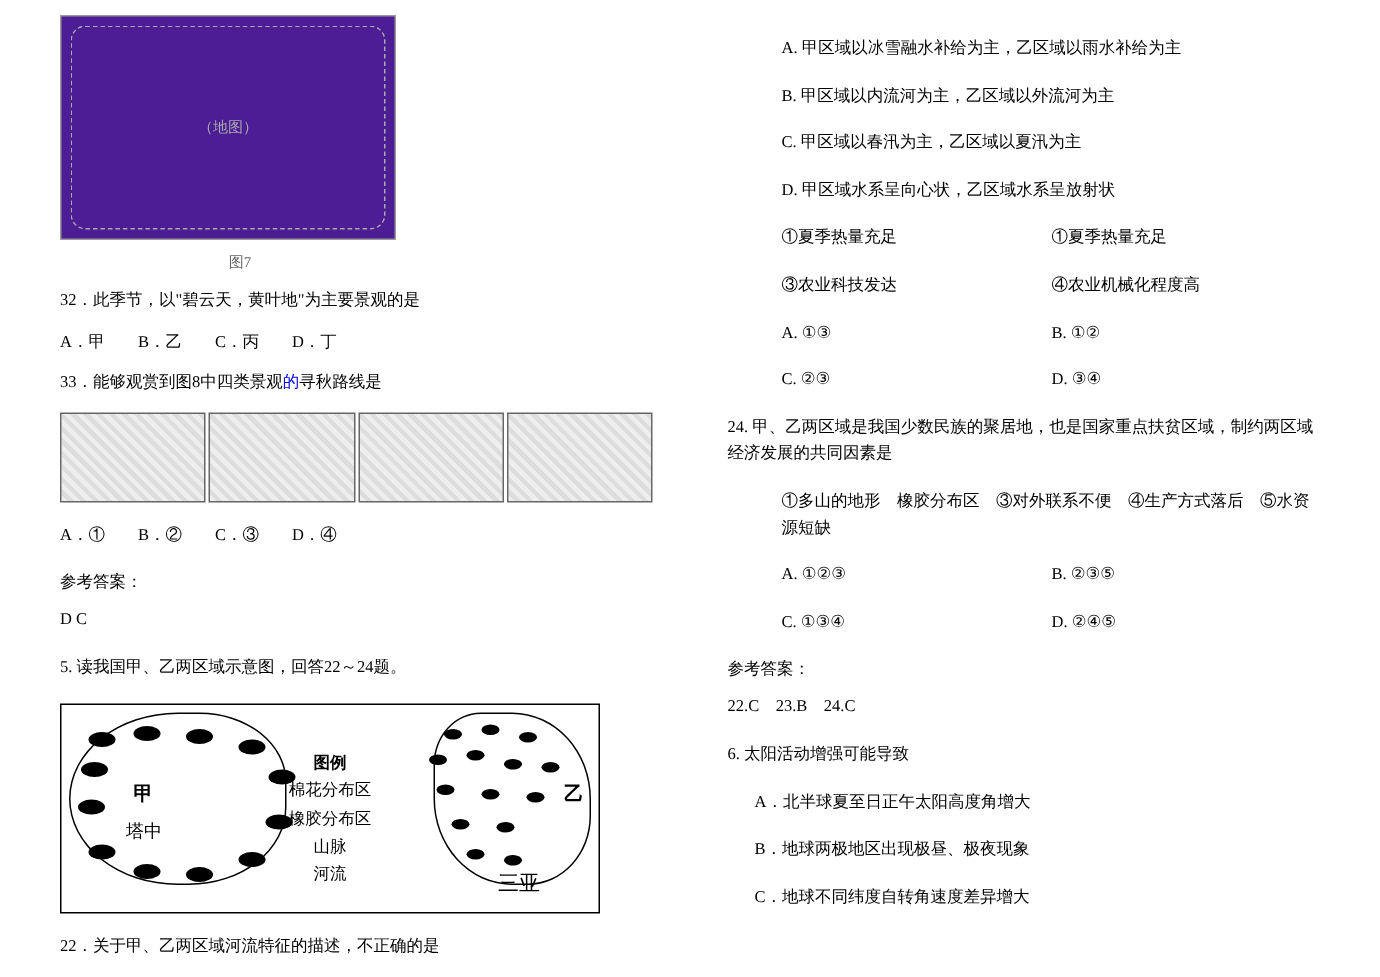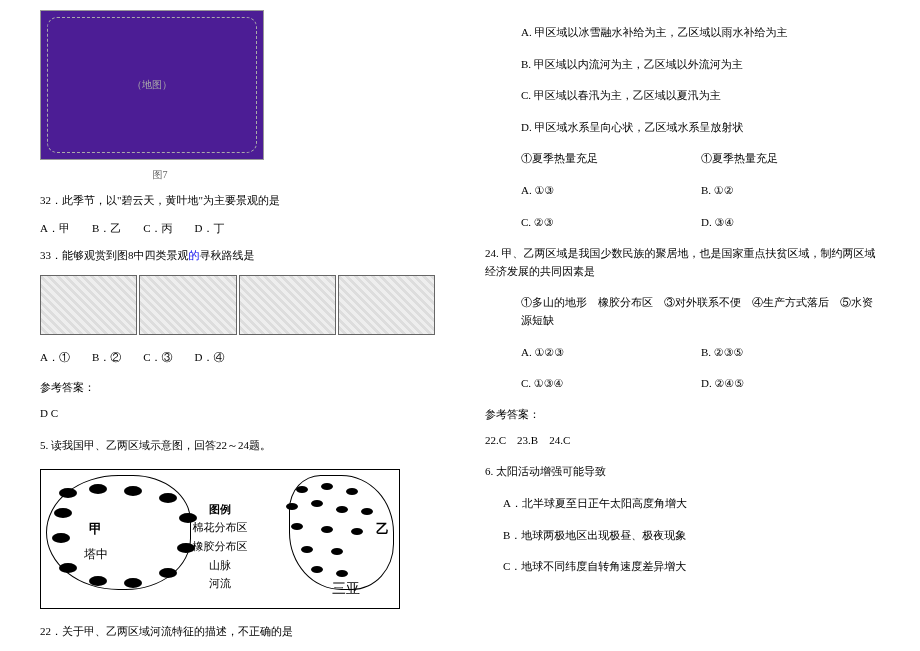--- a/index.html
+++ b/index.html
@@ -245,20 +245,24 @@
   <div class="line indent">A. 甲区域以冰雪融水补给为主，乙区域以雨水补给为主</div>
   <div class="line indent">B. 甲区域以内流河为主，乙区域以外流河为主</div>
   <div class="line indent">C. 甲区域以春汛为主，乙区域以夏汛为主</div>
   <div class="line indent">D. 甲区域水系呈向心状，乙区域水系呈放射状</div>
 
   <div class="line indent opt-pair">
     <span class="opt-a">①夏季热量充足</span>
     <span>①夏季热量充足</span>
   </div>
   <div class="line indent opt-pair">
+    <span class="opt-a">③农业科技发达</span>
+    <span>④农业机械化程度高</span>
+  </div>
+  <div class="line indent opt-pair">
     <span class="opt-a">A. ①③</span>
     <span>B. ①②</span>
   </div>
   <div class="line indent opt-pair">
     <span class="opt-a">C. ②③</span>
     <span>D. ③④</span>
   </div>
 
   <div class="line">24. 甲、乙两区域是我国少数民族的聚居地，也是国家重点扶贫区域，制约两区域经济发展的共同因素是</div>
   <div class="line indent">①多山的地形　橡胶分布区　③对外联系不便　④生产方式落后　⑤水资源短缺</div>

